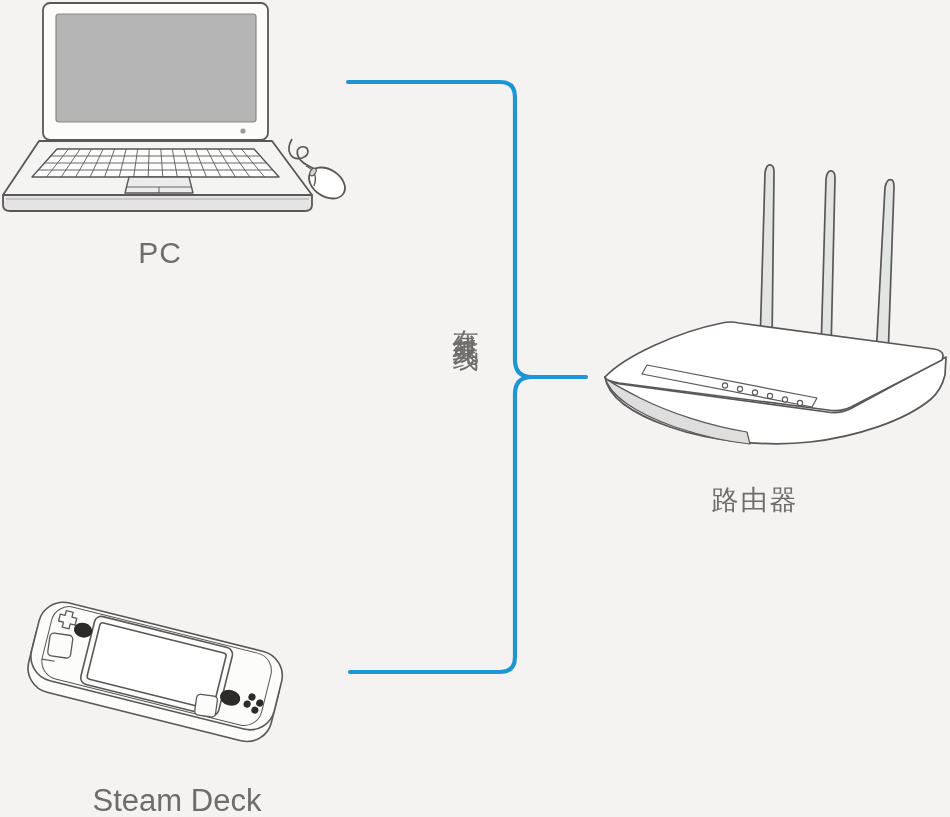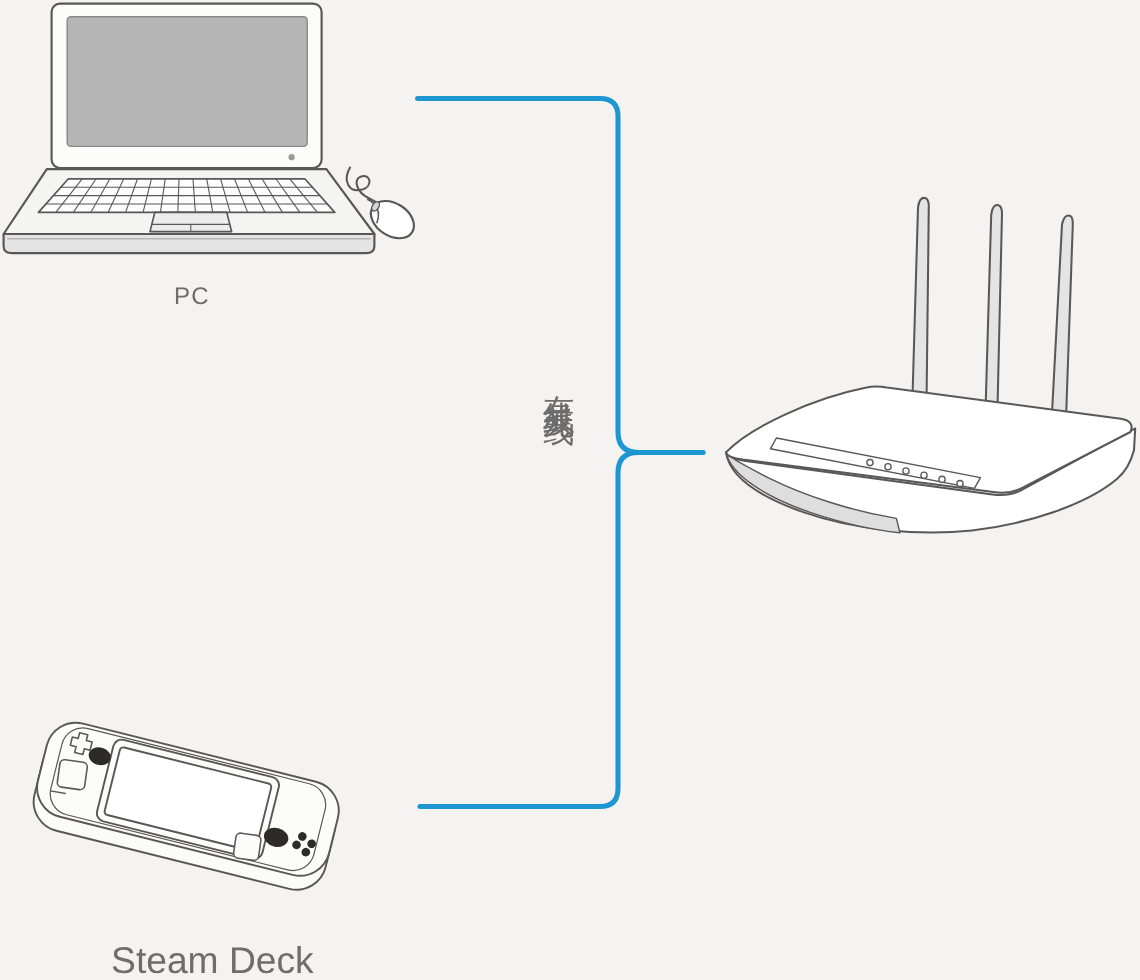--- a/index.html
+++ b/index.html
@@ -13,21 +13,21 @@
     background:#f4f3f1;
     overflow:hidden;
   }
   .stage svg{position:absolute;overflow:visible;}
   .node-label{
     position:absolute;
     color:#6e6d6d;
     text-align:center;
     user-select:none;
   }
-  #pc-label{left:110px;top:236px;width:100px;font-size:20px;letter-spacing:1px;}
+  #pc-label{left:110px;top:236px;width:100px;font-size:30px;letter-spacing:1px;}
   #router-label{left:695px;top:482px;width:120px;font-size:27px;letter-spacing:2px;}
   #deck-label{left:77px;top:783px;width:200px;font-size:31px;}
   #conn-label{
     left:449px;top:309px;height:170px;width:34px;
     font-size:26px;
     writing-mode:vertical-rl;
     text-orientation:upright;
     letter-spacing:4px;
     text-align:left;
     line-height:34px;
@@ -147,16 +147,17 @@
         <circle cx="234" cy="51" r="3.6"></circle>
         <circle cx="222" cy="55" r="3.6"></circle>
         <circle cx="231" cy="59" r="3.6"></circle>
       </g>
 
       <rect x="172" y="56" width="21" height="21" rx="4" transform="rotate(-6 182 66)" fill="#fcfcfb" stroke-width="1.3"></rect>
     </g>
   </svg>
 
   <div class="node-label" id="pc-label">PC</div>
+  <div class="node-label" id="router-label">路由器</div>
   <div class="node-label" id="deck-label">Steam Deck</div>
   <div class="node-label" id="conn-label">有线或无线</div>
 
 </div>
 
 </body></html>

